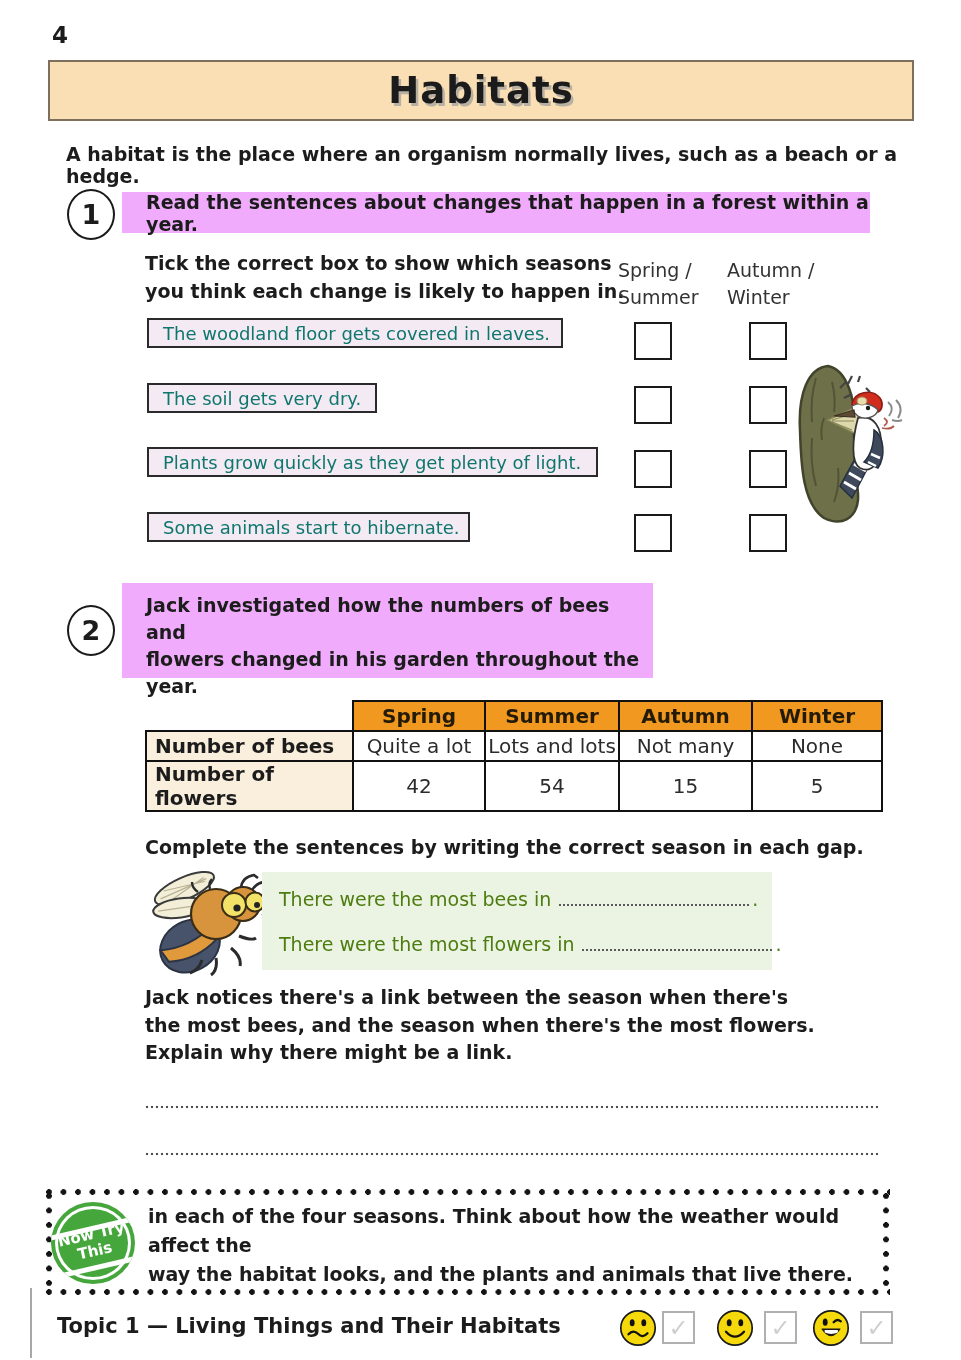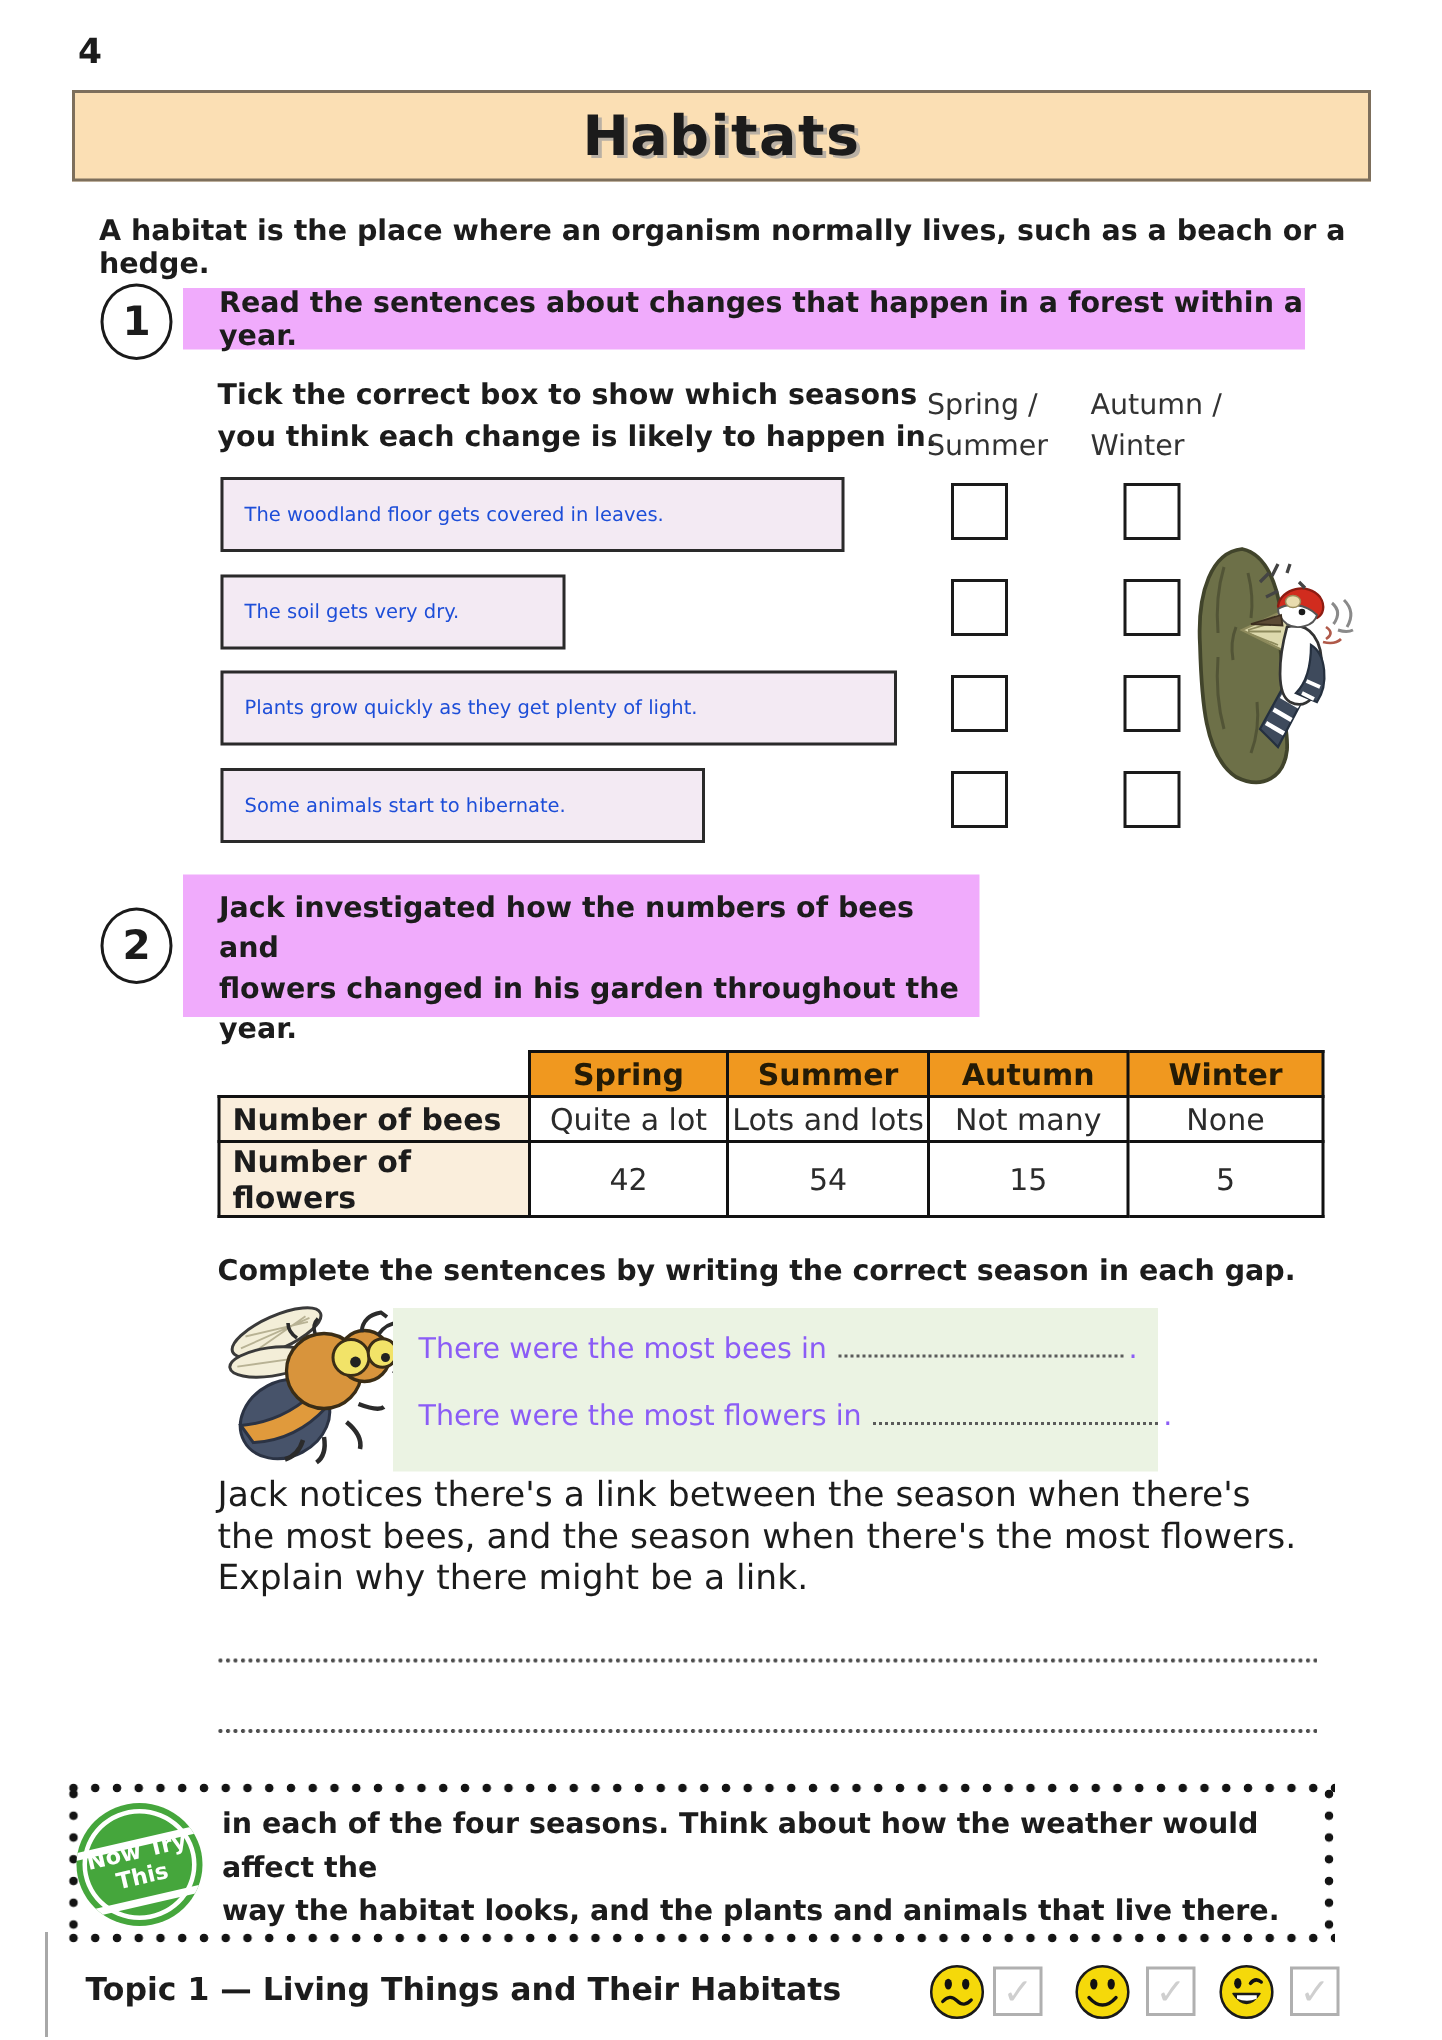--- a/index.html
+++ b/index.html
@@ -29,22 +29,22 @@
                padding-left:24px; font-size:19px; font-weight:700; }
   .q2-prompt { left:122px; top:583px; width:531px; height:95px; padding:9px 0 0 24px;
                font-size:19px; font-weight:700; line-height:27px; }
 
   .tick-instr { left:145px; top:249px; font-size:19px; font-weight:700; line-height:28px; }
 
   .colhead { font-size:19px; color:#333; line-height:27px; }
   .colhead1 { left:618px; top:257px; }
   .colhead2 { left:727px; top:257px; }
 
-  .stmt { background:#f3eaf3; border:2px solid #2a2a2a; height:50px; display:flex;
-          align-items:center; padding-left:14px; font-size:13px; color:#1d4ed8; }
+  .stmt { background:#f3eaf3; border:2px solid #2a2a2a; height:30px; display:flex;
+          align-items:center; padding-left:14px; font-size:18px; color:#0f766e; }
   .s1 { left:147px; top:318px; width:416px; }
   .s2 { left:147px; top:383px; width:230px; }
   .s3 { left:147px; top:447px; width:451px; }
   .s4 { left:147px; top:512px; width:323px; }
 
   .cb { width:38px; height:38px; border:2.5px solid #1a1a1a; background:#fff; }
   .cbc1 { left:634px; } .cbc2 { left:749px; }
   .cbr1 { top:322px; } .cbr2 { top:386px; } .cbr3 { top:450px; } .cbr4 { top:514px; }
 
   .woodpecker { left:788px; top:358px; }
@@ -54,28 +54,28 @@
                   table-layout:fixed; width:736px; font-size:20px; }
   table.results td, table.results th { border:2.5px solid #111; height:30px; text-align:center;
                   vertical-align:middle; padding:0; }
   table.results .corner { border:none; background:#fff; }
   table.results th.season { background:#f0981f; font-weight:700; color:#241b06; }
   table.results td.rowlabel { background:#faeedc; font-weight:700; text-align:left; padding-left:8px; }
   table.results td.val { font-weight:400; color:#2b2b2b; }
 
   .complete-instr { left:145px; top:836px; font-size:19px; font-weight:700;text-align:right; }
 
-  .green-box { left:262px; top:872px; width:510px; height:109px; background:#ebf3e3;
-               font-size:19px; color:#8b5cf6; padding-left:17px; }
+  .green-box { left:262px; top:872px; width:510px; height:98px; background:#ebf3e3;
+               font-size:19px; color:#4d7c0f; padding-left:17px; }
   .gs1 { position:absolute; top:16px; left:17px; white-space:nowrap; }
   .gs2 { position:absolute; top:61px; left:17px; white-space:nowrap; }
   .gap { display:inline-block; width:190px; border-bottom:2.5px dotted #5a5a5a; height:15px;
          margin:0 3px 0 8px; }
 
-  .link-text { left:145px; top:984px; font-size:23px; font-weight:400; line-height:27.5px; }
+  .link-text { left:145px; top:984px; font-size:19px; font-weight:700; line-height:27.5px; }
 
   .ansline { left:145px; top:0; width:733px; height:4px;
              background-image:radial-gradient(circle at 2px 2px, #4e4e4e 1.15px, transparent 1.6px);
              background-size:5px 4px; background-repeat:repeat-x; }
   .al1 { top:1105px; } .al2 { top:1152px; }
 
   .ntt { left:45px; top:1188px; width:845px; height:108px; background:#fff; }
   .dotrow { position:absolute; left:0; width:100%; height:8px;
             background-image:radial-gradient(circle at 4px 4px, #141414 2.6px, transparent 3.1px);
             background-size:14.5px 8px; background-repeat:repeat-x; }

